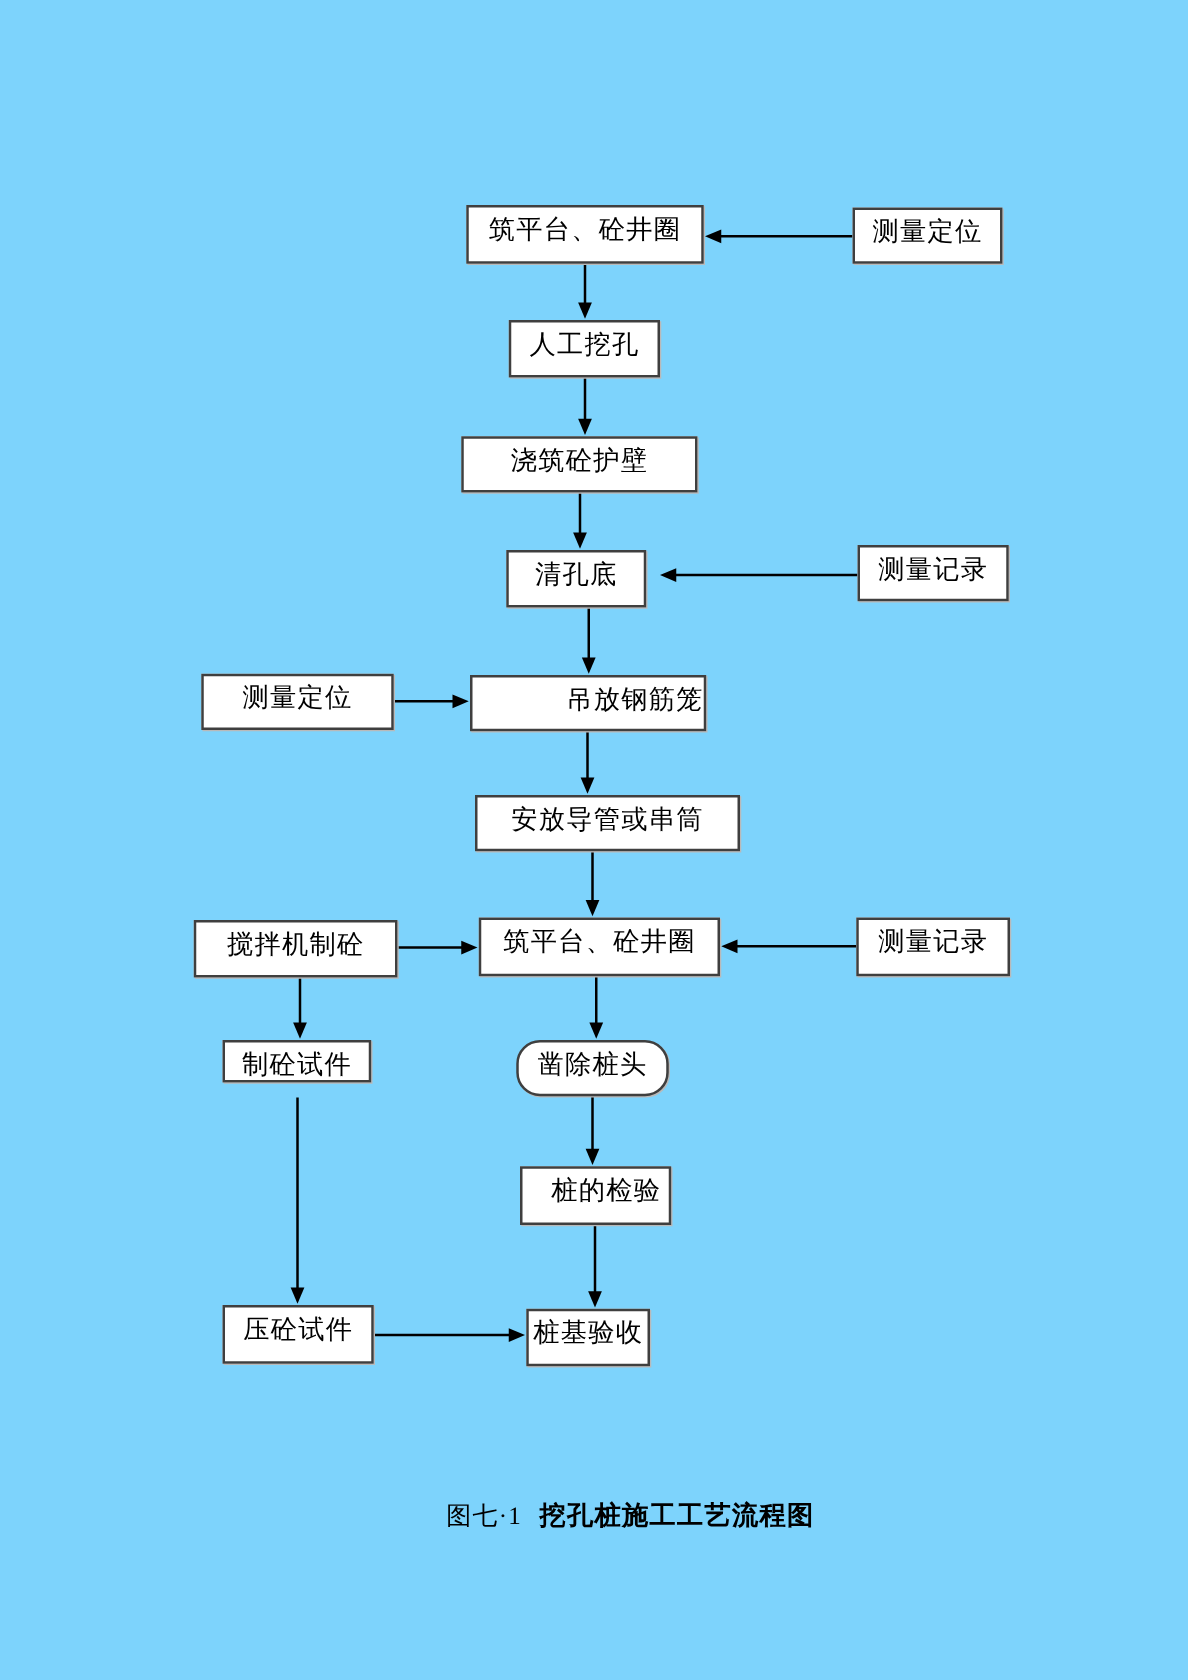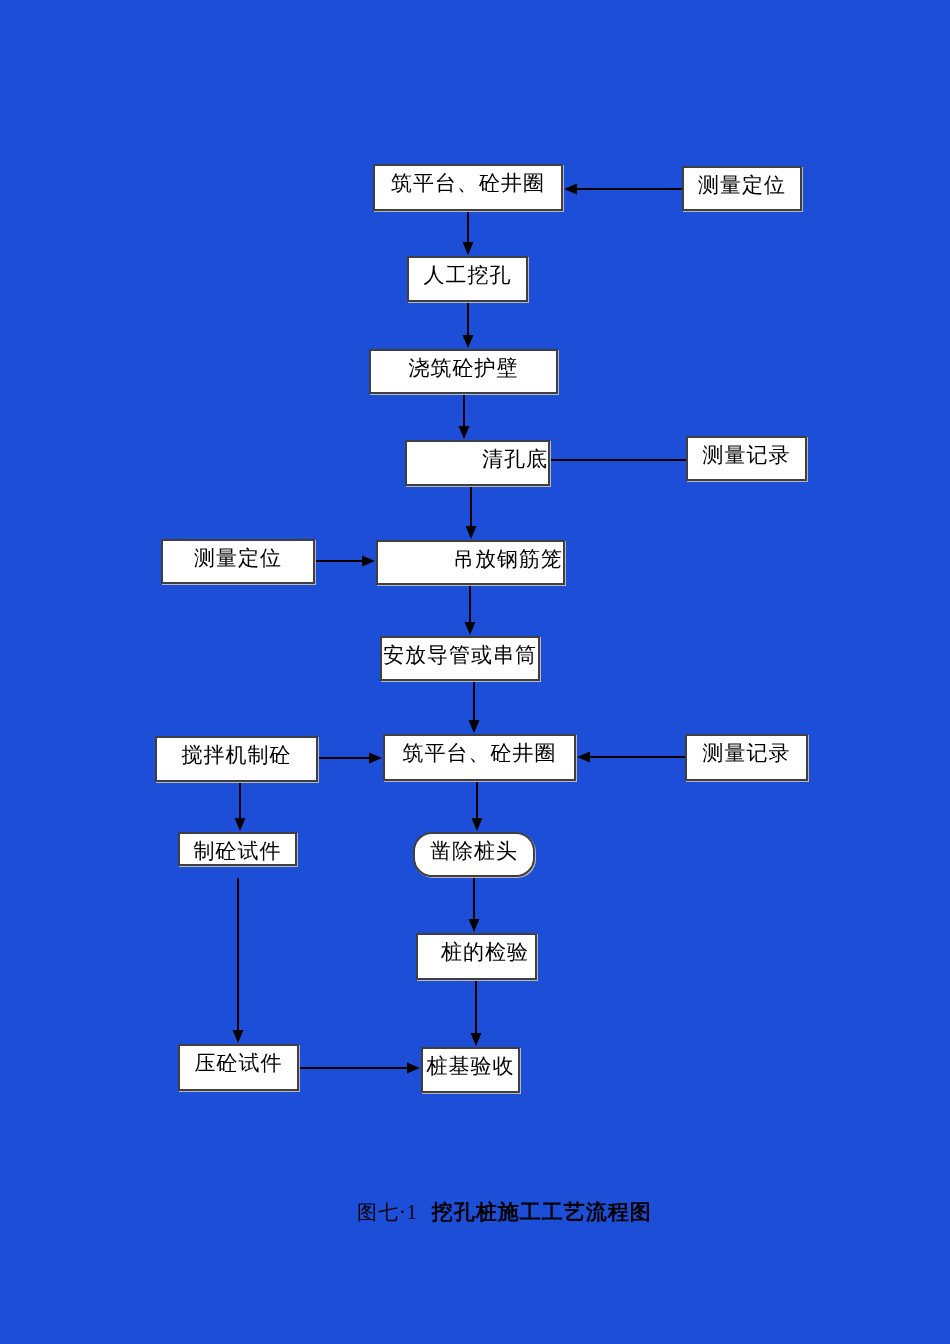--- a/index.html
+++ b/index.html
@@ -4,21 +4,21 @@
 <style>
   html, body {
     margin: 0;
     padding: 0;
     background: #ffffff;
   }
   .page {
     position: relative;
     width: 950px;
     height: 1344px;
-    background: #1d4ed8;
+    background: #7dd3fc;
     font-family: "Liberation Serif", "DejaVu Serif", serif;
     overflow: hidden;
   }
   .arrow-layer {
     position: absolute;
     left: 0;
     top: 0;
     width: 950px;
     height: 1344px;
   }
@@ -93,23 +93,23 @@
       <line x1="318" y1="758" x2="373" y2="758" stroke="#000000" stroke-width="2"></line>
       <polygon points="382,758 369,763.5 369,752.5" fill="#000000"></polygon>
       <line x1="299" y1="1068" x2="411" y2="1068" stroke="#000000" stroke-width="2"></line>
       <polygon points="420,1068 407,1073.5 407,1062.5" fill="#000000"></polygon>
     </svg>
 
   <div id="flowchart">
       <div class="node" style="left: 373px; top: 164px; width: 190px; height: 47px; border-color: rgb(63, 63, 63);"><span>筑平台、砼井圈</span></div>
       <div class="node" style="left: 407px; top: 256px; width: 121px; height: 46px; border-color: rgb(63, 63, 63);"><span>人工挖孔</span></div>
       <div class="node" style="left: 369px; top: 349px; width: 189px; height: 45px; border-color: rgb(63, 63, 63);"><span>浇筑砼护壁</span></div>
-      <div class="node" style="left: 405px; top: 440px; width: 145px; height: 46px; border-color: rgb(63, 63, 63); text-align: right;"><span>清孔底</span></div>
+      <div class="node" style="left: 405px; top: 440px; width: 112px; height: 46px; border-color: rgb(63, 63, 63);"><span>清孔底</span></div>
       <div class="node" style="left: 376px; top: 540px; width: 189px; height: 45px; border-color: rgb(63, 63, 63); text-align: right;"><span>吊放钢筋笼</span></div>
-      <div class="node" style="left: 380px; top: 636px; width: 160px; height: 45px; border-color: rgb(63, 63, 63);"><span>安放导管或串筒</span></div>
+      <div class="node" style="left: 380px; top: 636px; width: 212px; height: 45px; border-color: rgb(63, 63, 63);"><span>安放导管或串筒</span></div>
       <div class="node" style="left: 383px; top: 734px; width: 193px; height: 47px; border-color: rgb(63, 63, 63);"><span>筑平台、砼井圈</span></div>
       <div class="node" style="left: 413px; top: 832px; width: 122px; height: 45px; border-color: rgb(63, 63, 63); border-radius: 19px;"><span>凿除桩头</span></div>
       <div class="node" style="left: 416px; top: 933px; width: 121px; height: 47px; border-color: rgb(63, 63, 63); padding-left: 17px;"><span>桩的检验</span></div>
       <div class="node" style="left: 421px; top: 1047px; width: 99px; height: 46px; border-color: rgb(63, 63, 63);"><span>桩基验收</span></div>
       <div class="node" style="left: 161px; top: 539px; width: 154px; height: 45px; border-color: rgb(63, 63, 63);"><span>测量定位</span></div>
       <div class="node" style="left: 155px; top: 736px; width: 163px; height: 46px; border-color: rgb(63, 63, 63);"><span>搅拌机制砼</span></div>
       <div class="node" style="left: 178px; top: 832px; width: 119px; height: 34px; border-color: rgb(63, 63, 63);"><span>制砼试件</span></div>
       <div class="node" style="left: 178px; top: 1044px; width: 121px; height: 47px; border-color: rgb(63, 63, 63);"><span>压砼试件</span></div>
       <div class="node" style="left: 682px; top: 166px; width: 120px; height: 45px; border-color: rgb(63, 63, 63);"><span>测量定位</span></div>
       <div class="node" style="left: 686px; top: 436px; width: 121px; height: 45px; border-color: rgb(63, 63, 63);"><span>测量记录</span></div>

